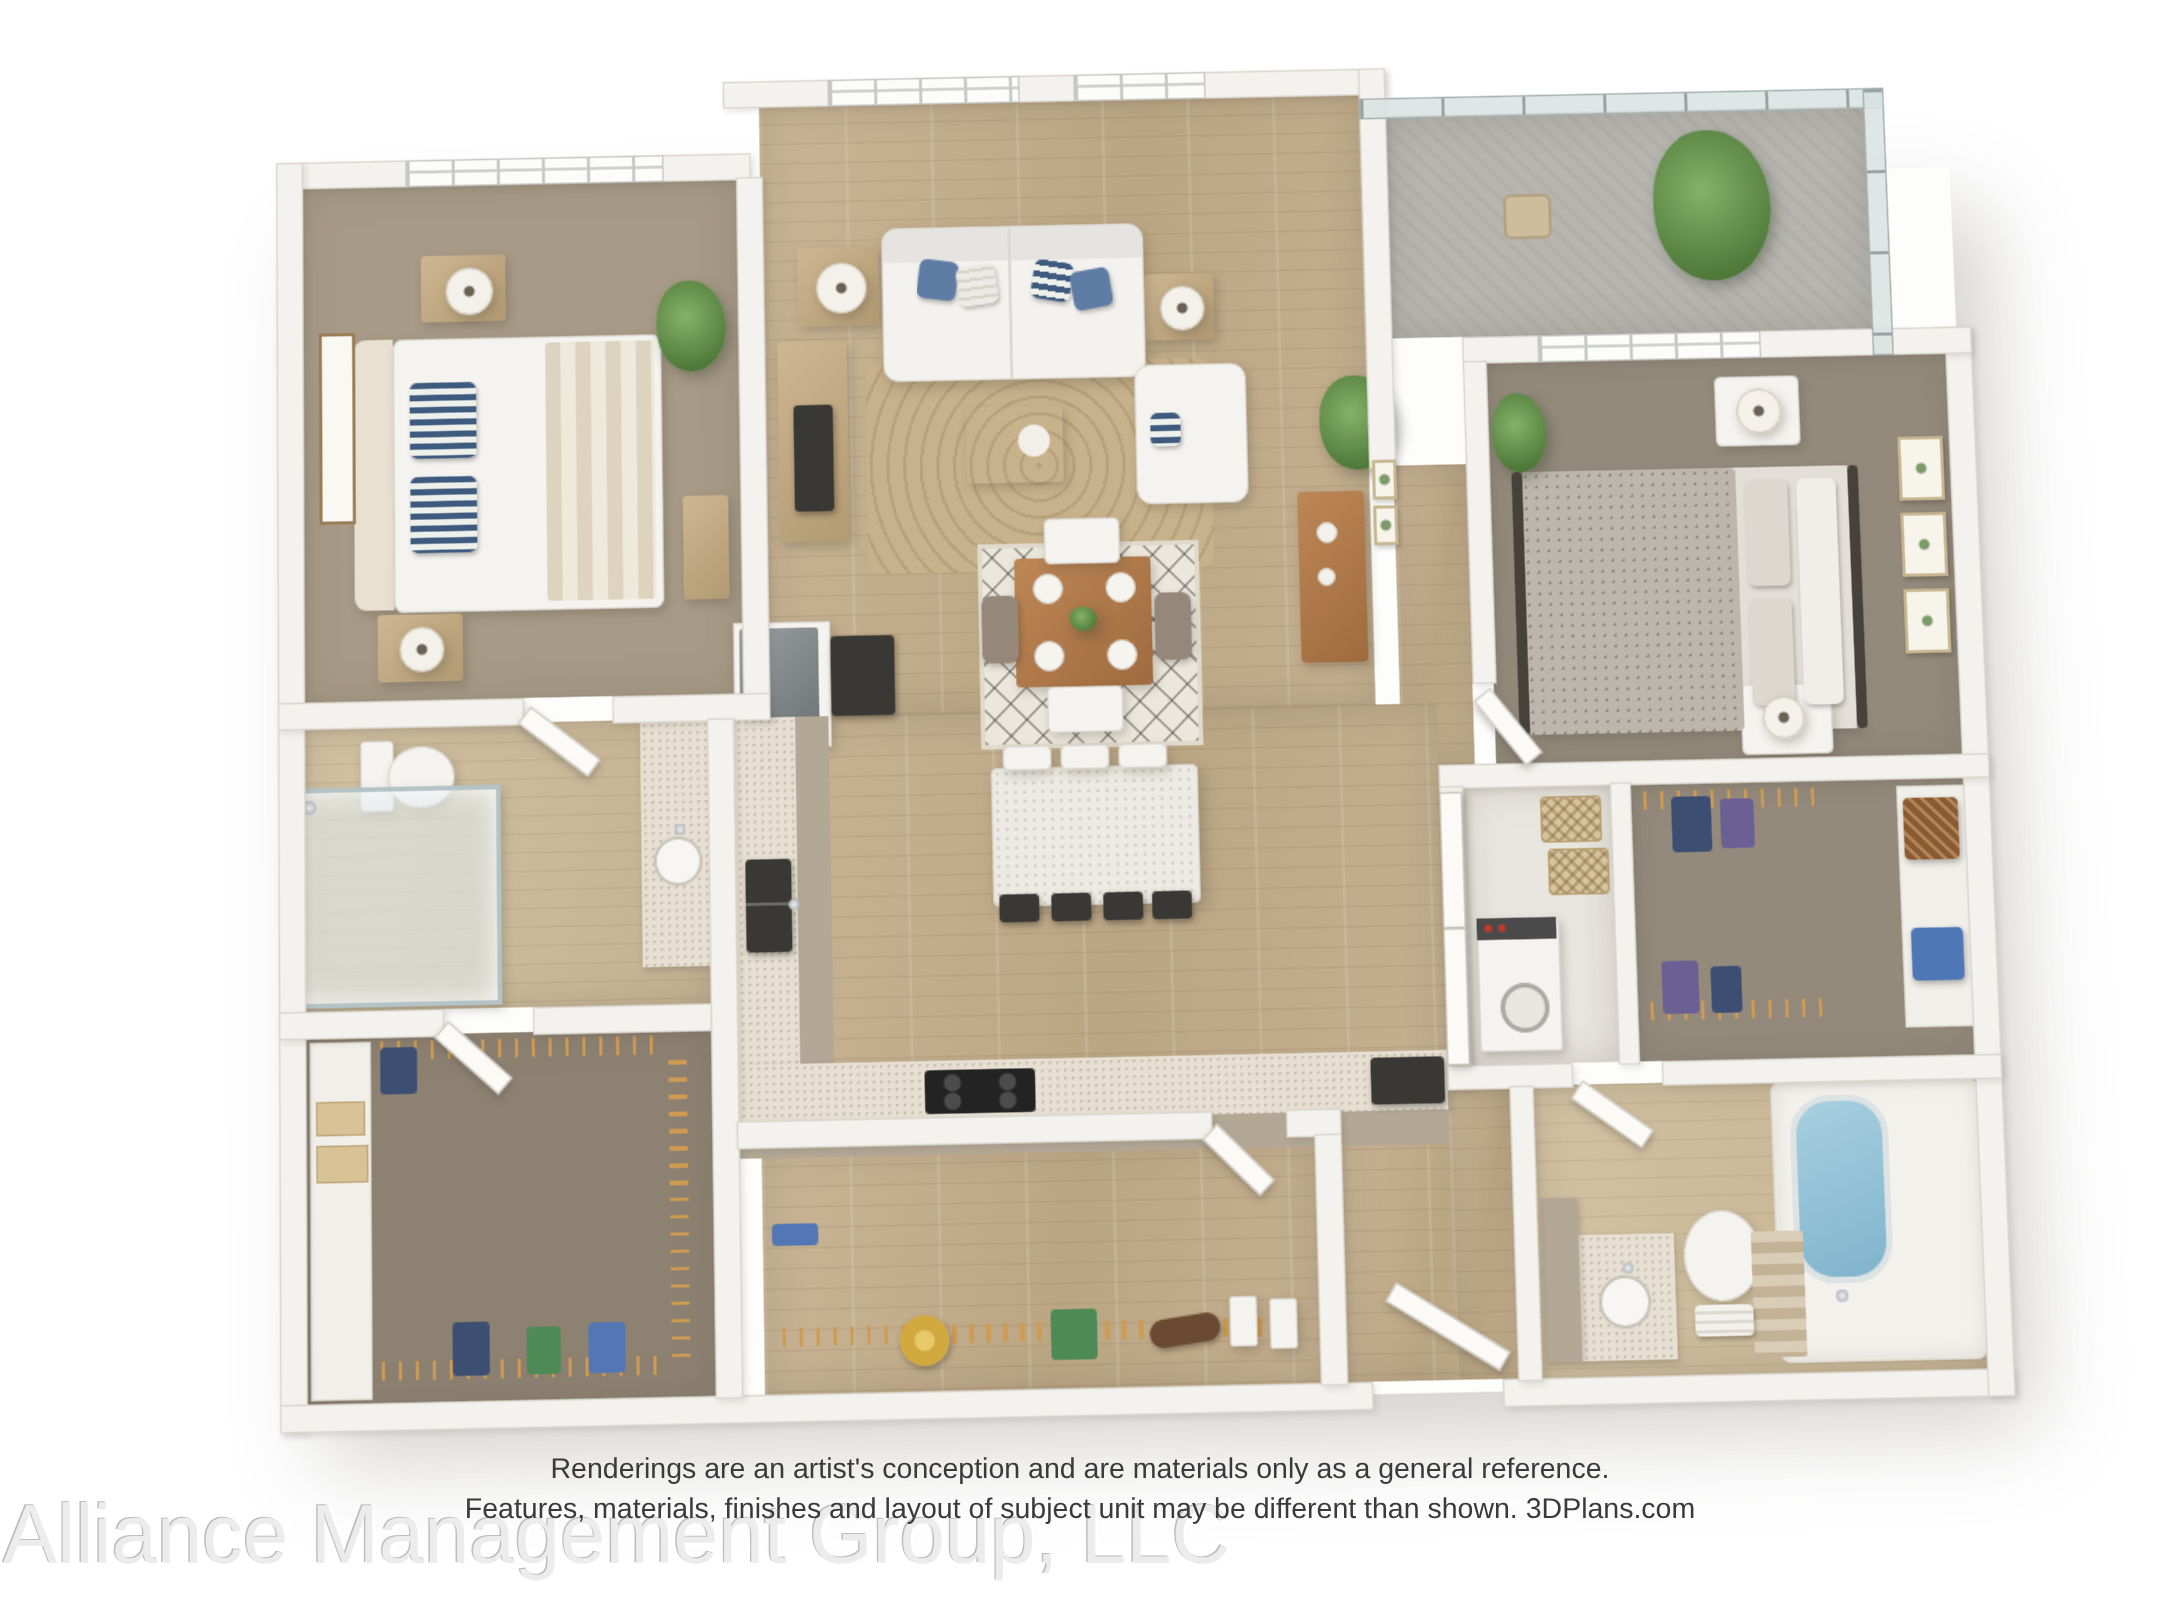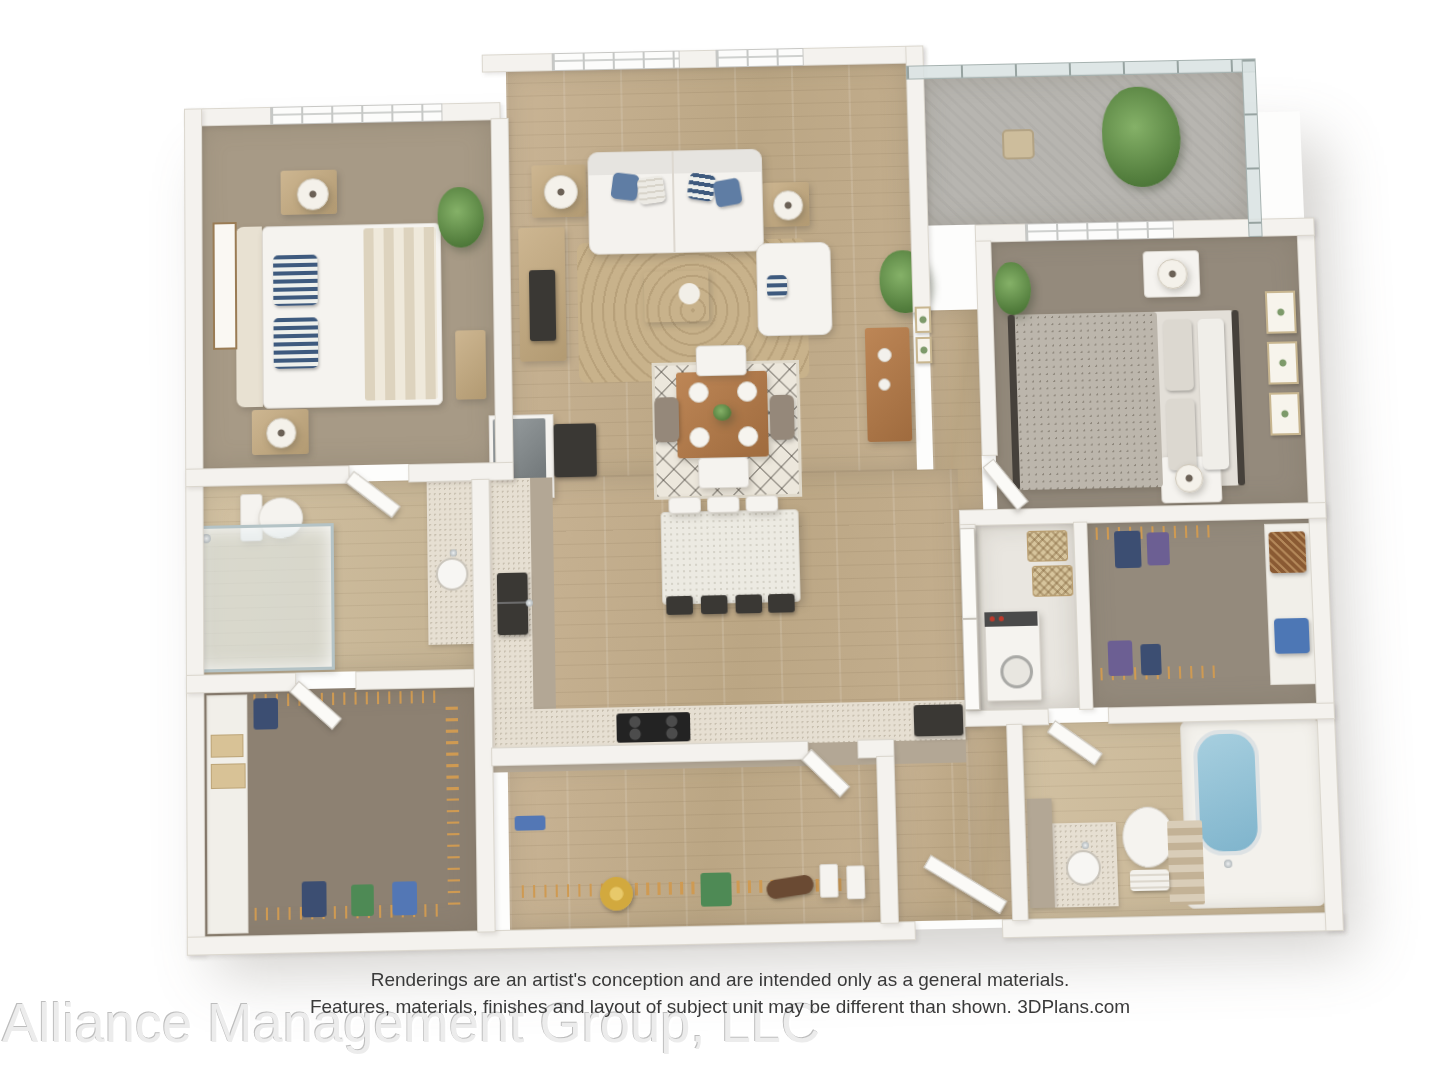--- a/index.html
+++ b/index.html
@@ -287,16 +287,16 @@
   <div class="abs plant" style="left:888px;top:254px;width:36px;height:52px;"></div>
 
   <div class="abs furn" style="left:900px;top:122px;width:28px;height:26px;background:#cdbd9c;border:2px solid #b3a384;border-radius:5px;z-index:3;"></div>
   <div class="abs furn" style="left:1006px;top:126px;width:28px;height:26px;background:#cdbd9c;border:2px solid #b3a384;border-radius:5px;z-index:3;"></div>
   <div class="abs plant" style="left:1000px;top:82px;width:78px;height:100px;"></div>
 
   <div class="abs door" style="left:792px;top:872px;width:84px;height:12px;transform-origin:right center;transform:rotate(32deg);"></div>
 </div>
 
 <div class="abs" id="watermark">Alliance Management Group, LLC</div>
-<div class="abs disclaimer" style="top:969px;">Renderings are an artist's conception and are intended only as a general materials.</div>
+<div class="abs disclaimer" style="top:969px;">Renderings are an artist's conception and are materials only as a general reference.</div>
 <div class="abs disclaimer" style="top:996px;">Features, materials, finishes and layout of subject unit may be different than shown. 3DPlans.com</div>
 
 </div>
 
 </body></html>

